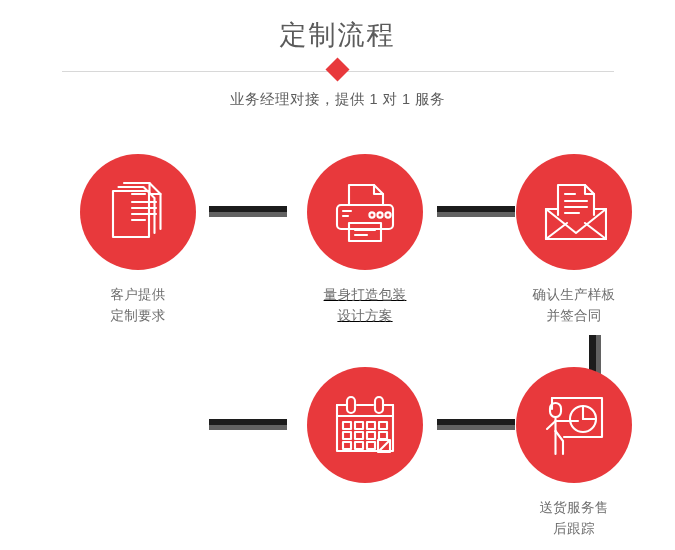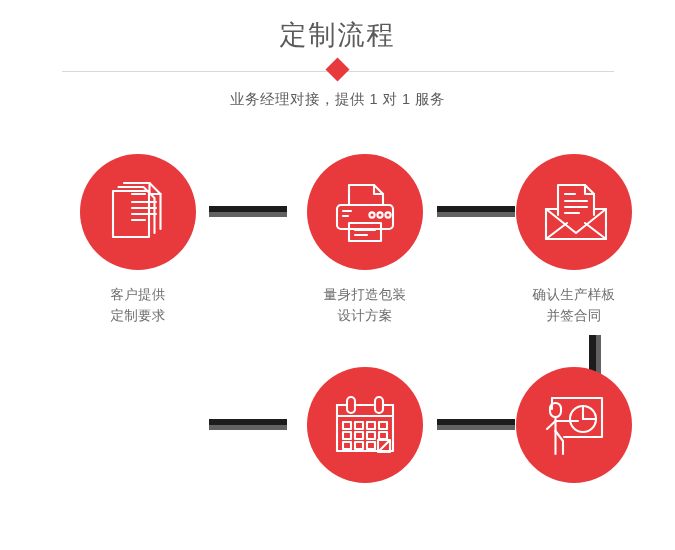--- a/index.html
+++ b/index.html
@@ -73,21 +73,21 @@
     margin-left: 38px;
   }
 
   .node {
     position: absolute;
     width: 180px;
   }
   .node-r1 { top: 24px; }
   .node-r2 { top: 237px; }
   .node-c1 { left: 10px; }
-  .node-c2 { left: 237px; }
+  .node-c2 { left: 237px; text-decoration: underline; }
   .node-c3 { left: 446px; }
 
   .circle {
     width: 116px;
     height: 116px;
     border-radius: 50%;
     background: #e8393c;
     margin: 0 auto;
     display: flex;
     align-items: center;
@@ -302,15 +302,17 @@
           <line x1="41" y1="26" x2="54" y2="26"></line>
           <rect x="8" y="10" width="11" height="14" rx="5.5"></rect>
           <path d="M13.5 24 V38"></path>
           <path d="M13.5 28 L36 28"></path>
           <path d="M5 36 L13.5 28"></path>
           <path d="M13.5 38 V61"></path>
           <path d="M13.5 38 L21 48 V61"></path>
         </svg>
       </span>
     </div>
+    <div class="caption">送货服务售
+后跟踪</div>
   </div>
 
 </div>
 
 </body></html>

